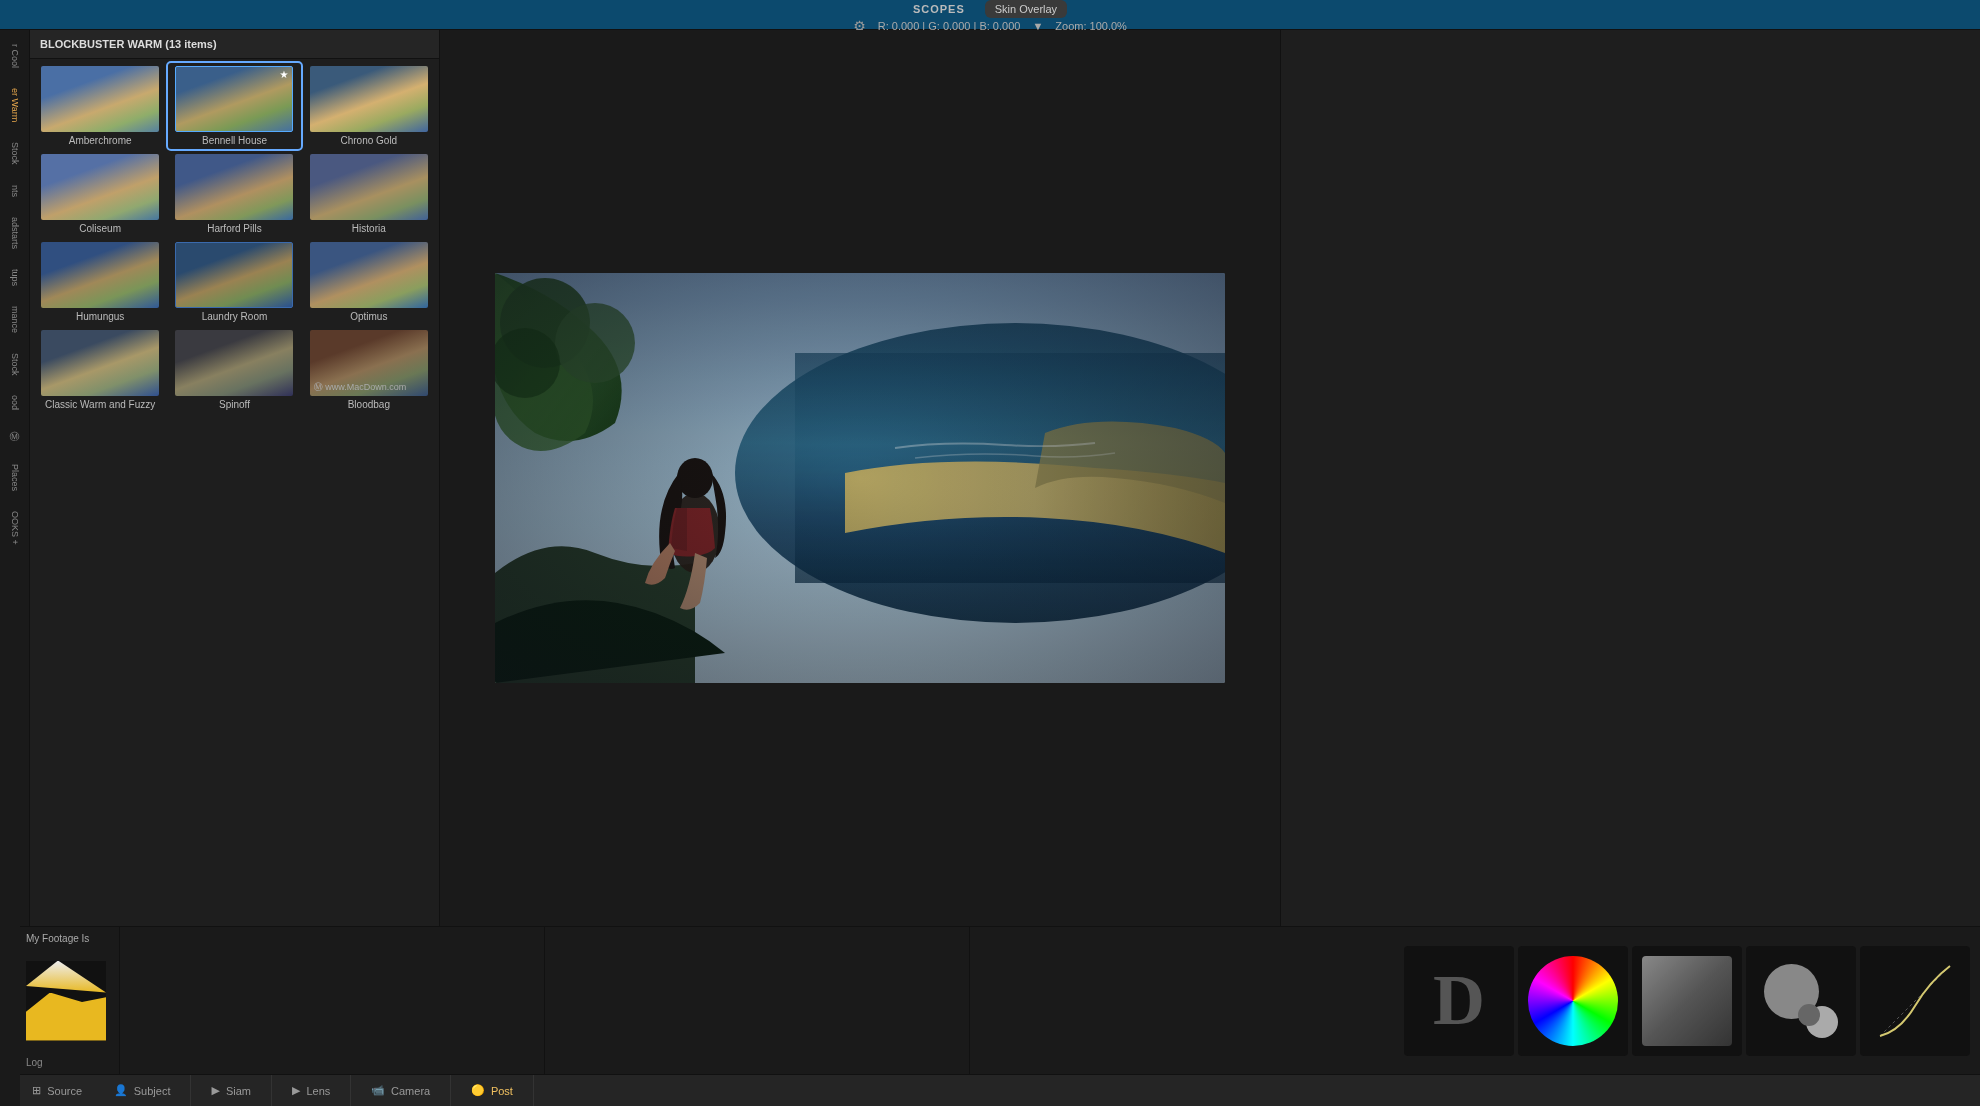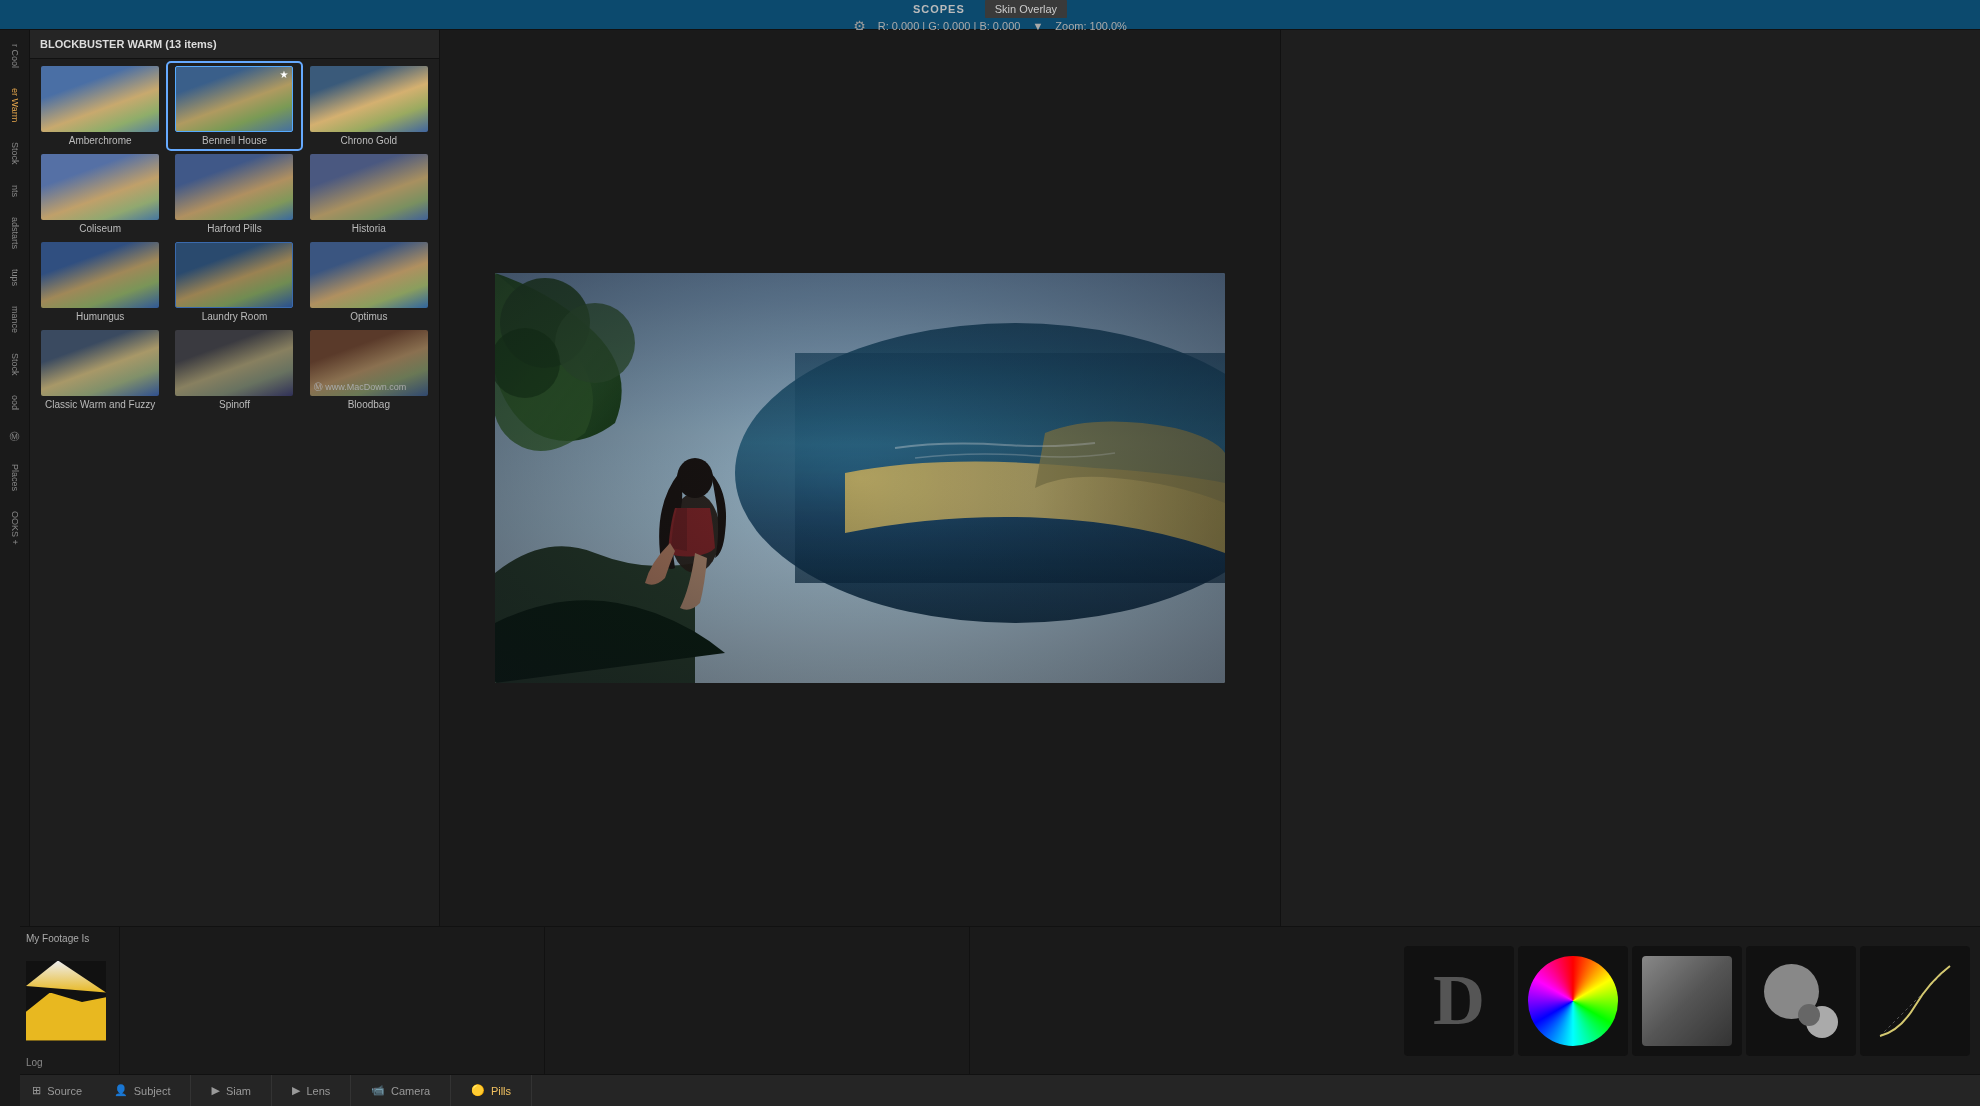--- a/index.html
+++ b/index.html
@@ -35,21 +35,21 @@
       font-size: 11px;
       font-weight: bold;
       color: #bbb;
       letter-spacing: 1px;
     }
     .top-bar-tab {
       font-size: 11px;
       color: #ccc;
       background: #3a3a3a;
       padding: 3px 10px;
-      border-radius: 1px;
+      border-radius: 6px;
       cursor: pointer;
     }
     .top-bar-center {
       display: flex;
       align-items: center;
       gap: 12px;
       font-size: 11px;
       color: #aaa;
     }
     .top-bar-right {
@@ -648,18 +648,18 @@
     <div class="bottom-nav-item">
       <span>▶</span>
       <span>Lens</span>
     </div>
     <div class="bottom-nav-item">
       <span>📹</span>
       <span>Camera</span>
     </div>
     <div class="bottom-nav-item active">
       <span>🟡</span>
-      <span>Pills</span>
+      <span>Post</span>
     </div>
 
   </div>
 
 </div>
 
 </body></html>

